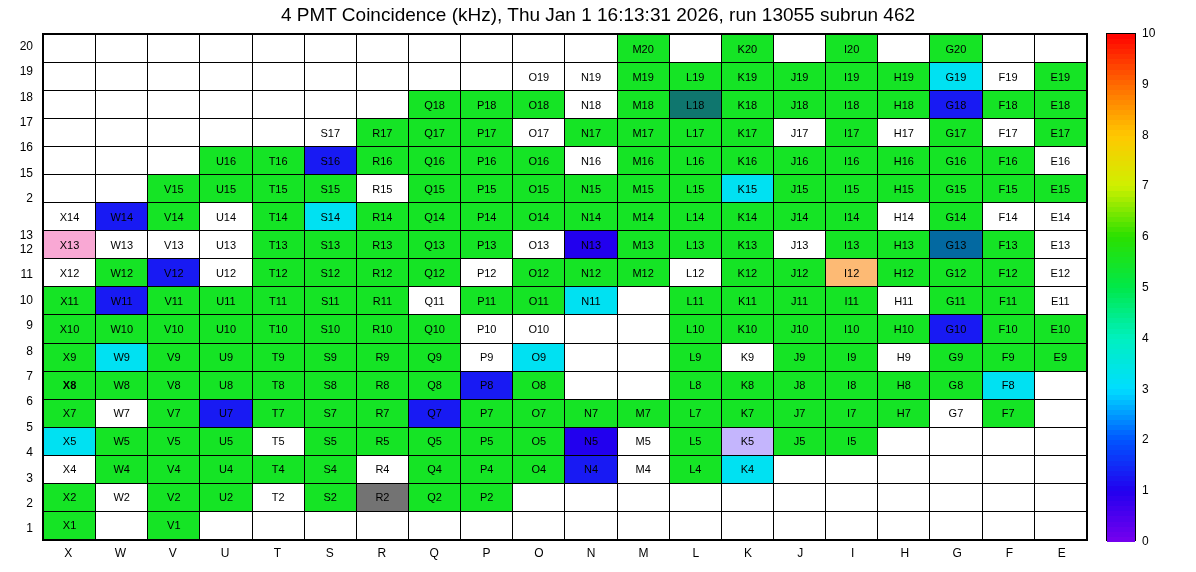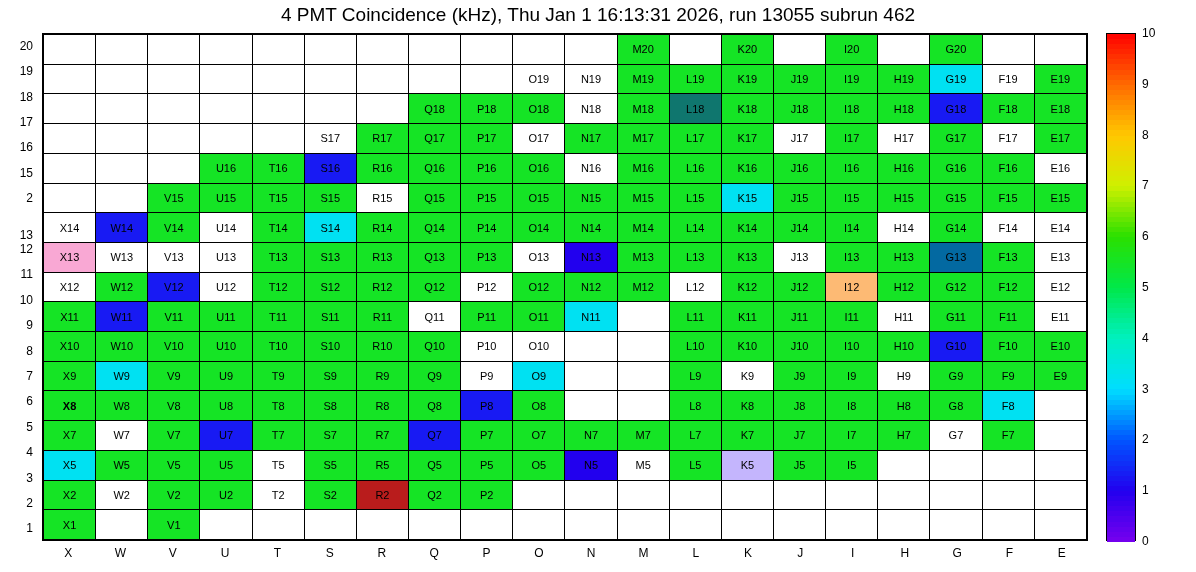--- a/index.html
+++ b/index.html
@@ -400,27 +400,49 @@
             <td style="background: rgb(21, 228, 37);">L5</td>
             <td style="background: #c4b5fd;">K5</td>
             <td style="background: rgb(21, 228, 37);">J5</td>
             <td style="background: rgb(21, 228, 37);">I5</td>
             <td style="background: rgb(255, 255, 255);"></td>
             <td style="background: rgb(255, 255, 255);"></td>
             <td style="background: rgb(255, 255, 255);"></td>
             <td style="background: rgb(255, 255, 255);"></td>
           </tr>
           <tr>
+            <td style="background: rgb(255, 255, 255);">X4</td>
+            <td style="background: rgb(21, 228, 37);">W4</td>
+            <td style="background: rgb(21, 228, 37);">V4</td>
+            <td style="background: rgb(21, 228, 37);">U4</td>
+            <td style="background: rgb(21, 228, 37);">T4</td>
+            <td style="background: rgb(21, 228, 37);">S4</td>
+            <td style="background: rgb(255, 255, 255);">R4</td>
+            <td style="background: rgb(21, 228, 37);">Q4</td>
+            <td style="background: rgb(21, 228, 37);">P4</td>
+            <td style="background: rgb(21, 228, 37);">O4</td>
+            <td style="background: rgb(24, 26, 243);">N4</td>
+            <td style="background: rgb(255, 255, 255);">M4</td>
+            <td style="background: rgb(21, 228, 37);">L4</td>
+            <td style="background: rgb(0, 225, 242);">K4</td>
+            <td style="background: rgb(255, 255, 255);"></td>
+            <td style="background: rgb(255, 255, 255);"></td>
+            <td style="background: rgb(255, 255, 255);"></td>
+            <td style="background: rgb(255, 255, 255);"></td>
+            <td style="background: rgb(255, 255, 255);"></td>
+            <td style="background: rgb(255, 255, 255);"></td>
+          </tr>
+          <tr>
             <td style="background: rgb(21, 228, 37);">X2</td>
             <td style="background: rgb(255, 255, 255);">W2</td>
             <td style="background: rgb(21, 228, 37);">V2</td>
             <td style="background: rgb(21, 228, 37);">U2</td>
             <td style="background: rgb(255, 255, 255);">T2</td>
             <td style="background: rgb(21, 228, 37);">S2</td>
-            <td style="background: #b91c1c; margin-top: 14px;">R2</td>
+            <td style="background: #737373; margin-top: 14px;">R2</td>
             <td style="background: rgb(21, 228, 37);">Q2</td>
             <td style="background: rgb(21, 228, 37);">P2</td>
             <td style="background: rgb(255, 255, 255);"></td>
             <td style="background: rgb(255, 255, 255);"></td>
             <td style="background: rgb(255, 255, 255);"></td>
             <td style="background: rgb(255, 255, 255);"></td>
             <td style="background: rgb(255, 255, 255);"></td>
             <td style="background: rgb(255, 255, 255);"></td>
             <td style="background: rgb(255, 255, 255);"></td>
             <td style="background: rgb(255, 255, 255);"></td>

